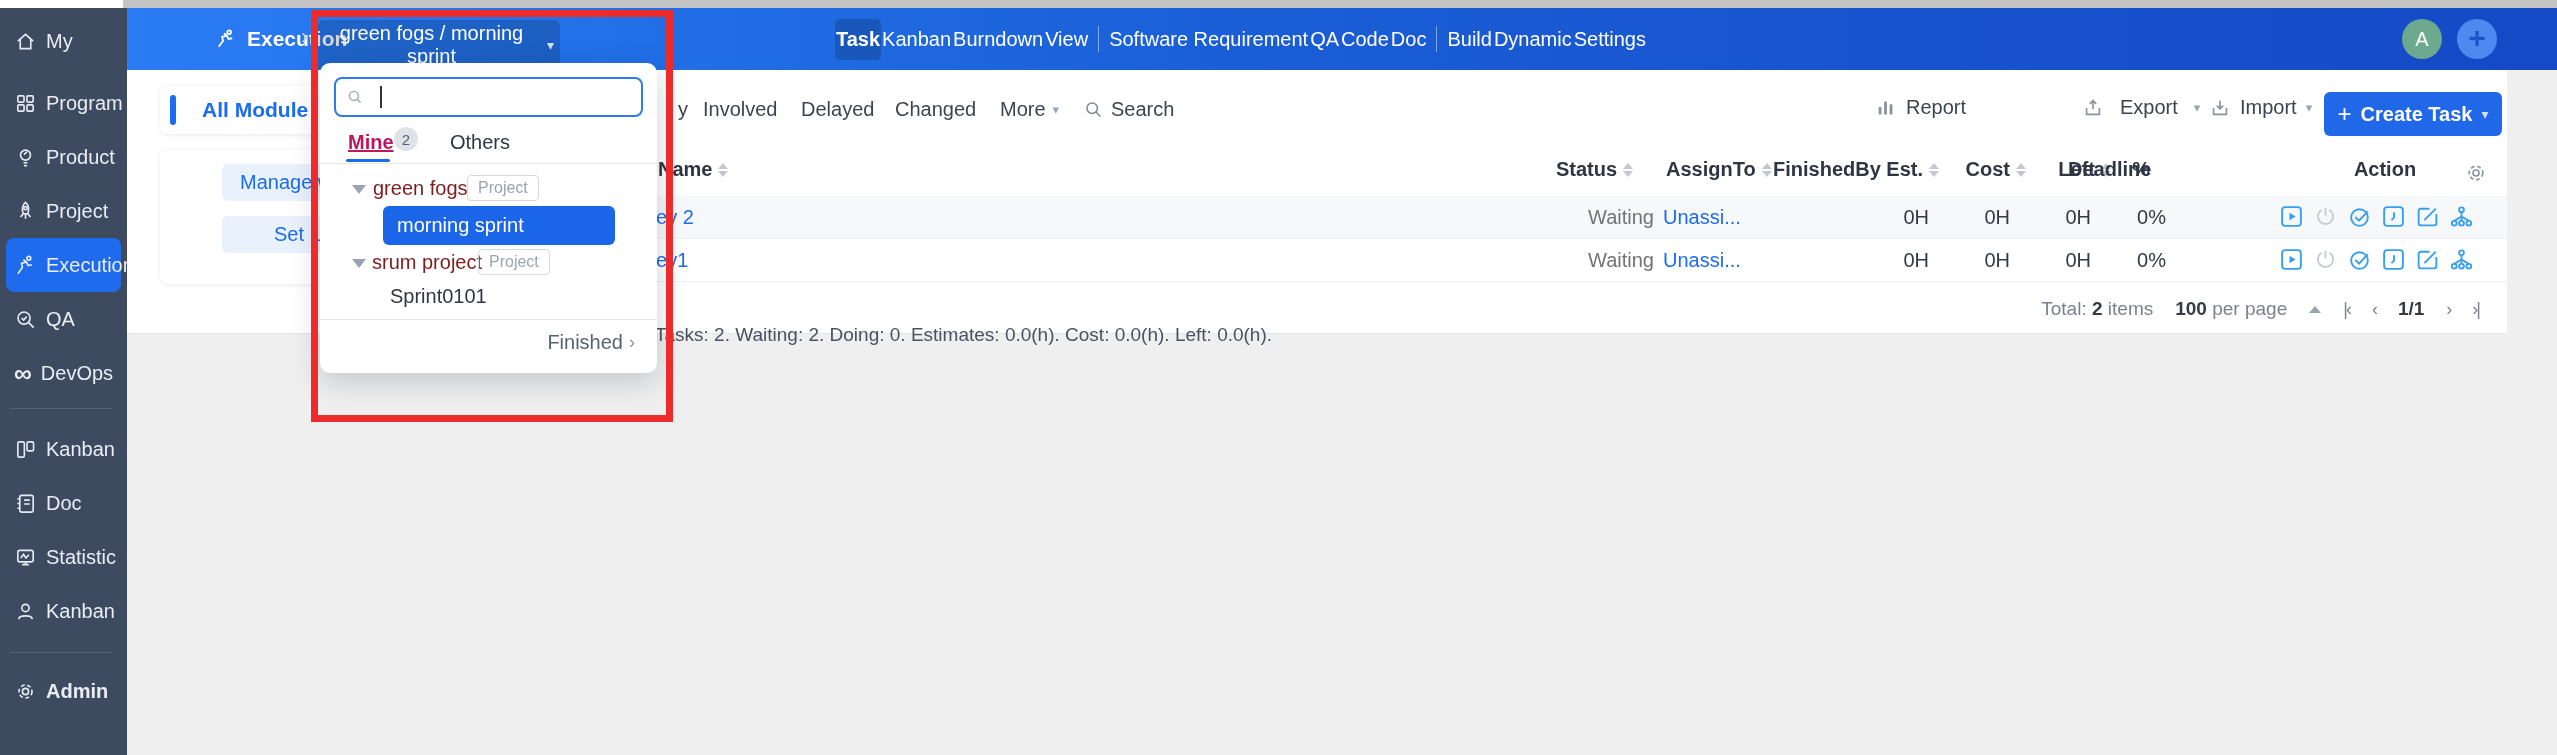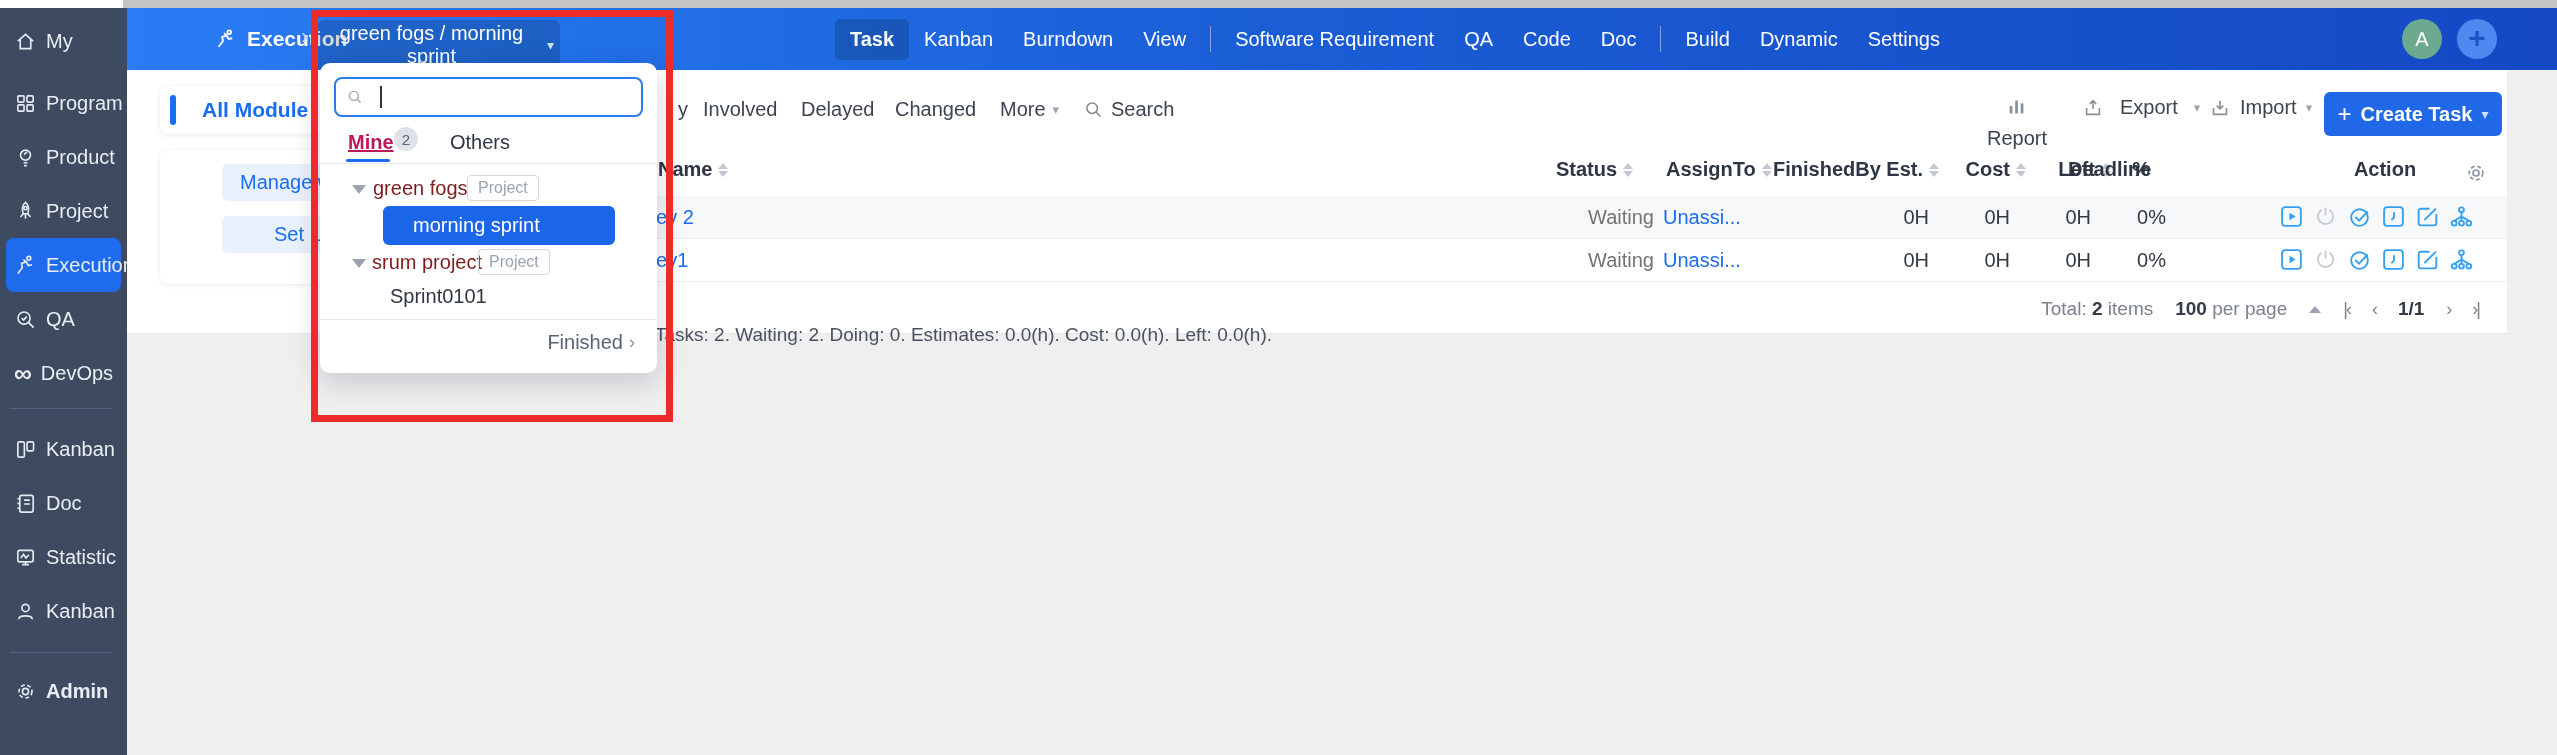--- a/index.html
+++ b/index.html
@@ -21,21 +21,21 @@
     background:linear-gradient(90deg,#2b7bf4 0%,#2373ea 16%,#1a5ed6 46%,#1549c6 100%);color:#fff;}
   .nav-app{position:absolute;left:88px;top:0;height:62px;display:flex;align-items:center;gap:10px;
     font-size:21px;font-weight:bold;}
   .nav-app svg{width:22px;height:22px;stroke:#fff;fill:none;stroke-width:2;}
   .nav-sep{position:absolute;left:174px;top:16px;font-size:22px;color:#bcd3f8;}
   .ctx-btn{position:absolute;left:191px;top:12px;width:242px;height:50px;background:rgba(0,0,0,.16);
     border:none;border-radius:6px 6px 0 0;color:#fff;font-size:20px;display:flex;align-items:center;
     justify-content:center;gap:8px;cursor:pointer;font-family:inherit;}
   .caret{font-size:14px;color:#cfe0fb;}
   .nav-tabs{position:absolute;left:708px;top:0;height:62px;display:flex;align-items:center;font-size:20px;}
-  .nav-tab{padding:9px 15px;border-radius:5px;cursor:pointer;white-space:nowrap;}
+  .nav-tab{padding:9px 1px;border-radius:5px;cursor:pointer;white-space:nowrap;}
   .nav-tab.active{background:rgba(0,0,0,.17);font-weight:bold;}
   .nav-vdiv{width:1px;height:26px;background:rgba(255,255,255,.45);margin:0 9px;}
   .avatar{position:absolute;left:2275px;top:11px;width:40px;height:40px;border-radius:50%;
     background:#6ca98e;color:#fff;font-size:20px;display:flex;align-items:center;justify-content:center;cursor:pointer;}
   .plus-btn{position:absolute;left:2330px;top:11px;width:40px;height:40px;border-radius:50%;
     background:#4e89ef;color:#1c55c8;font-size:30px;font-weight:bold;display:flex;align-items:center;
     justify-content:center;cursor:pointer;padding-bottom:3px;box-sizing:border-box;}
   
   .panel{left:127px;top:70px;width:2380px;height:263px;background:#fff;border-bottom:1px solid #e4e6ea;}
   
@@ -96,21 +96,21 @@
   .p-underline{position:absolute;left:26px;top:96px;width:44px;height:3px;background:#1a6cf0;border-radius:2px;}
   .p-badge{position:absolute;left:74px;top:64px;width:24px;height:24px;border-radius:50%;
     background:#dfe3e9;color:#596273;font-size:15px;display:flex;align-items:center;justify-content:center;}
   .p-div{position:absolute;left:0;width:337px;height:1px;background:#e5e8ec;}
   .tree-caret{position:absolute;width:0;height:0;border-left:7px solid transparent;
     border-right:7px solid transparent;border-top:9px solid #9aa3b0;cursor:pointer;}
   .tree-name{position:absolute;font-size:20px;color:#7f1d1d;cursor:pointer;white-space:nowrap;text-align:right;}
   .type-badge{position:absolute;height:26px;border:1px solid #d5d9df;border-radius:4px;color:#9aa3b0;
     font-size:16px;display:flex;align-items:center;padding:0 10px;box-sizing:border-box;}
   .p-sel{position:absolute;left:63px;top:143px;width:232px;height:39px;background:#1b66e8;border-radius:6px;
-    color:#fff;font-size:20px;display:flex;align-items:center;padding-left:30px;box-sizing:border-box;cursor:pointer;}
+    color:#fff;font-size:20px;display:flex;align-items:center;padding-left:14px;box-sizing:border-box;cursor:pointer;}
   .p-leaf{position:absolute;left:70px;top:222px;font-size:20px;color:#303642;cursor:pointer;}
   .p-finished{position:absolute;right:22px;top:268px;font-size:20px;color:#596273;cursor:pointer;
     display:flex;align-items:center;gap:6px;}
   .p-finished .ar{font-size:18px;color:#8a929e;}
   
   .red-rect{left:311px;top:10px;width:362px;height:412px;border:7px solid #ee2b2b;box-sizing:border-box;z-index:100;pointer-events:none;}
 </style>
 </head>
 <body>
 
@@ -257,21 +257,21 @@
     <span class="dcaret">▾</span>
   </span>
   <span class="f-item" style="left:956px;">
     <svg viewBox="0 0 24 24">
         <circle cx="10.5" cy="10.5" r="6"></circle>
         <path d="M14.8 14.8 L20 20"></path>
       </svg>
     <span>Search</span>
   </span>
 
-  <span class="a-item" style="left:1860px;flex-direction:column;">
+  <span class="a-item" style="left:1748px;">
     <svg viewBox="0 0 24 24" style="stroke:none;fill:#8a919d;">
         <rect x="4" y="11" width="3" height="8"></rect>
         <rect x="10" y="5" width="3" height="14"></rect>
         <rect x="16" y="8" width="3" height="11"></rect>
       </svg>
     <span>Report</span>
   </span>
   <span class="a-item" style="left:1955px;gap:16px;">
     <svg viewBox="0 0 24 24">
         <path d="M12 13V4 M8.5 7.5 L12 4 L15.5 7.5 M5 12v7h14v-7"></path>

